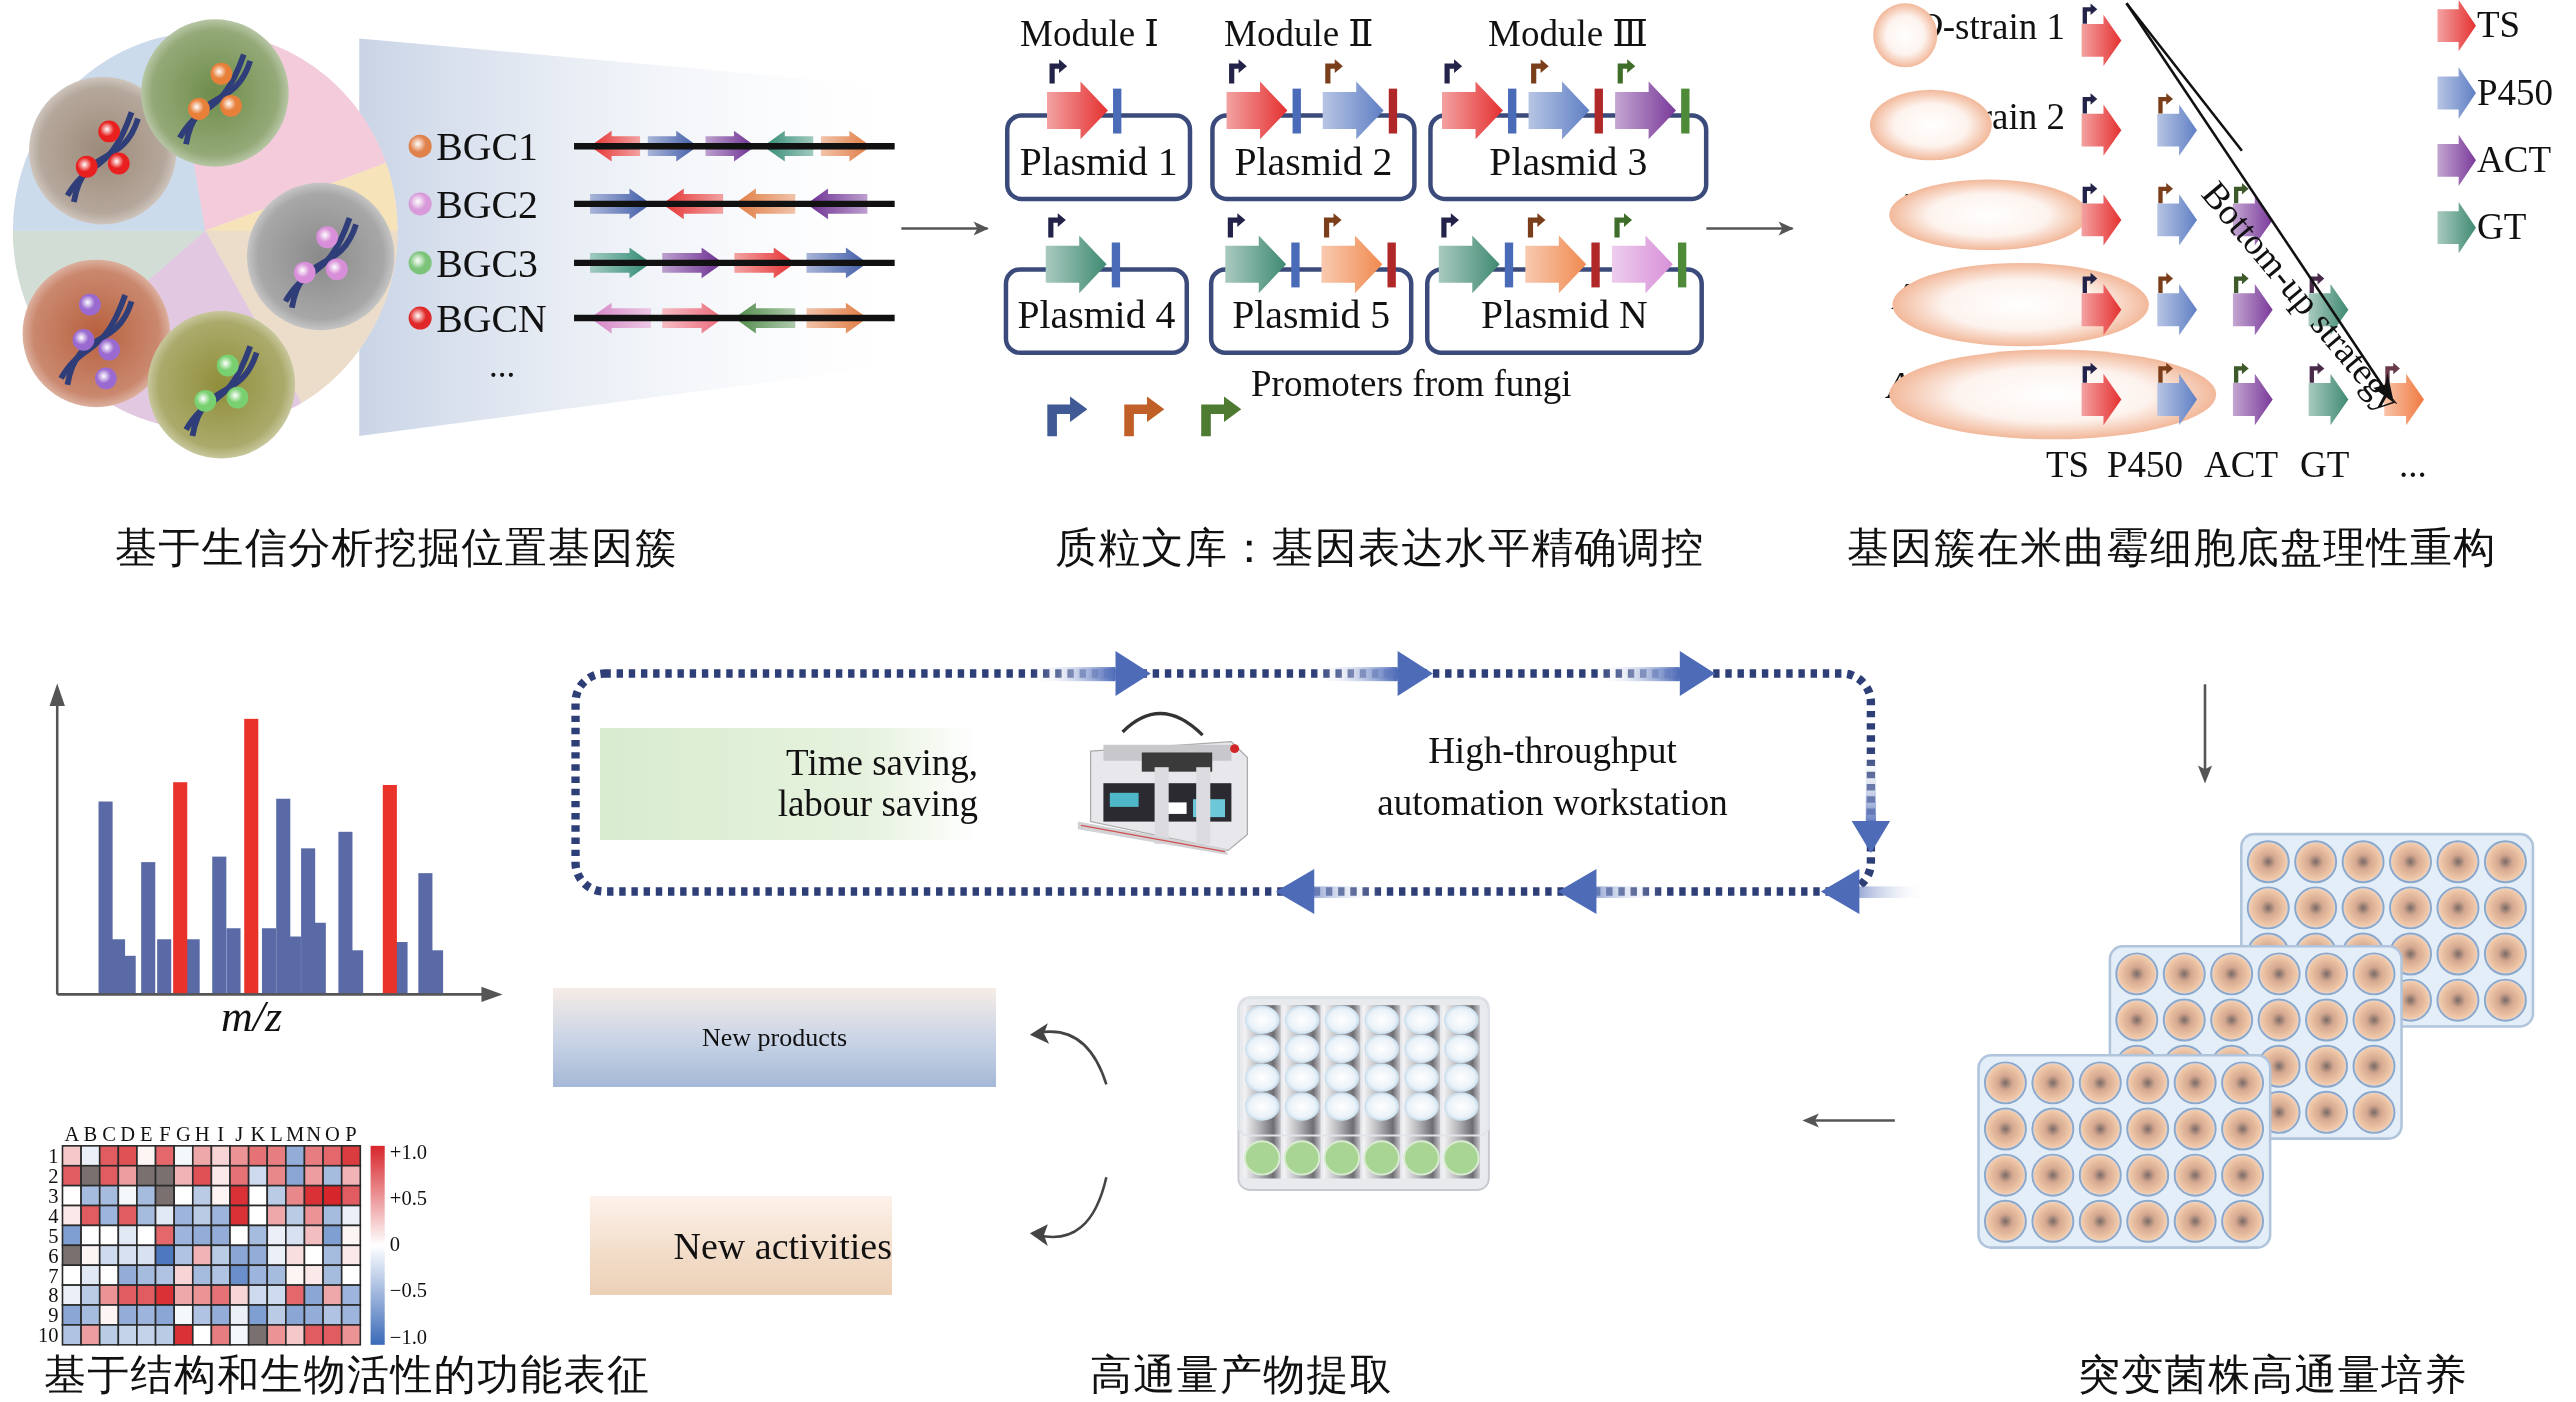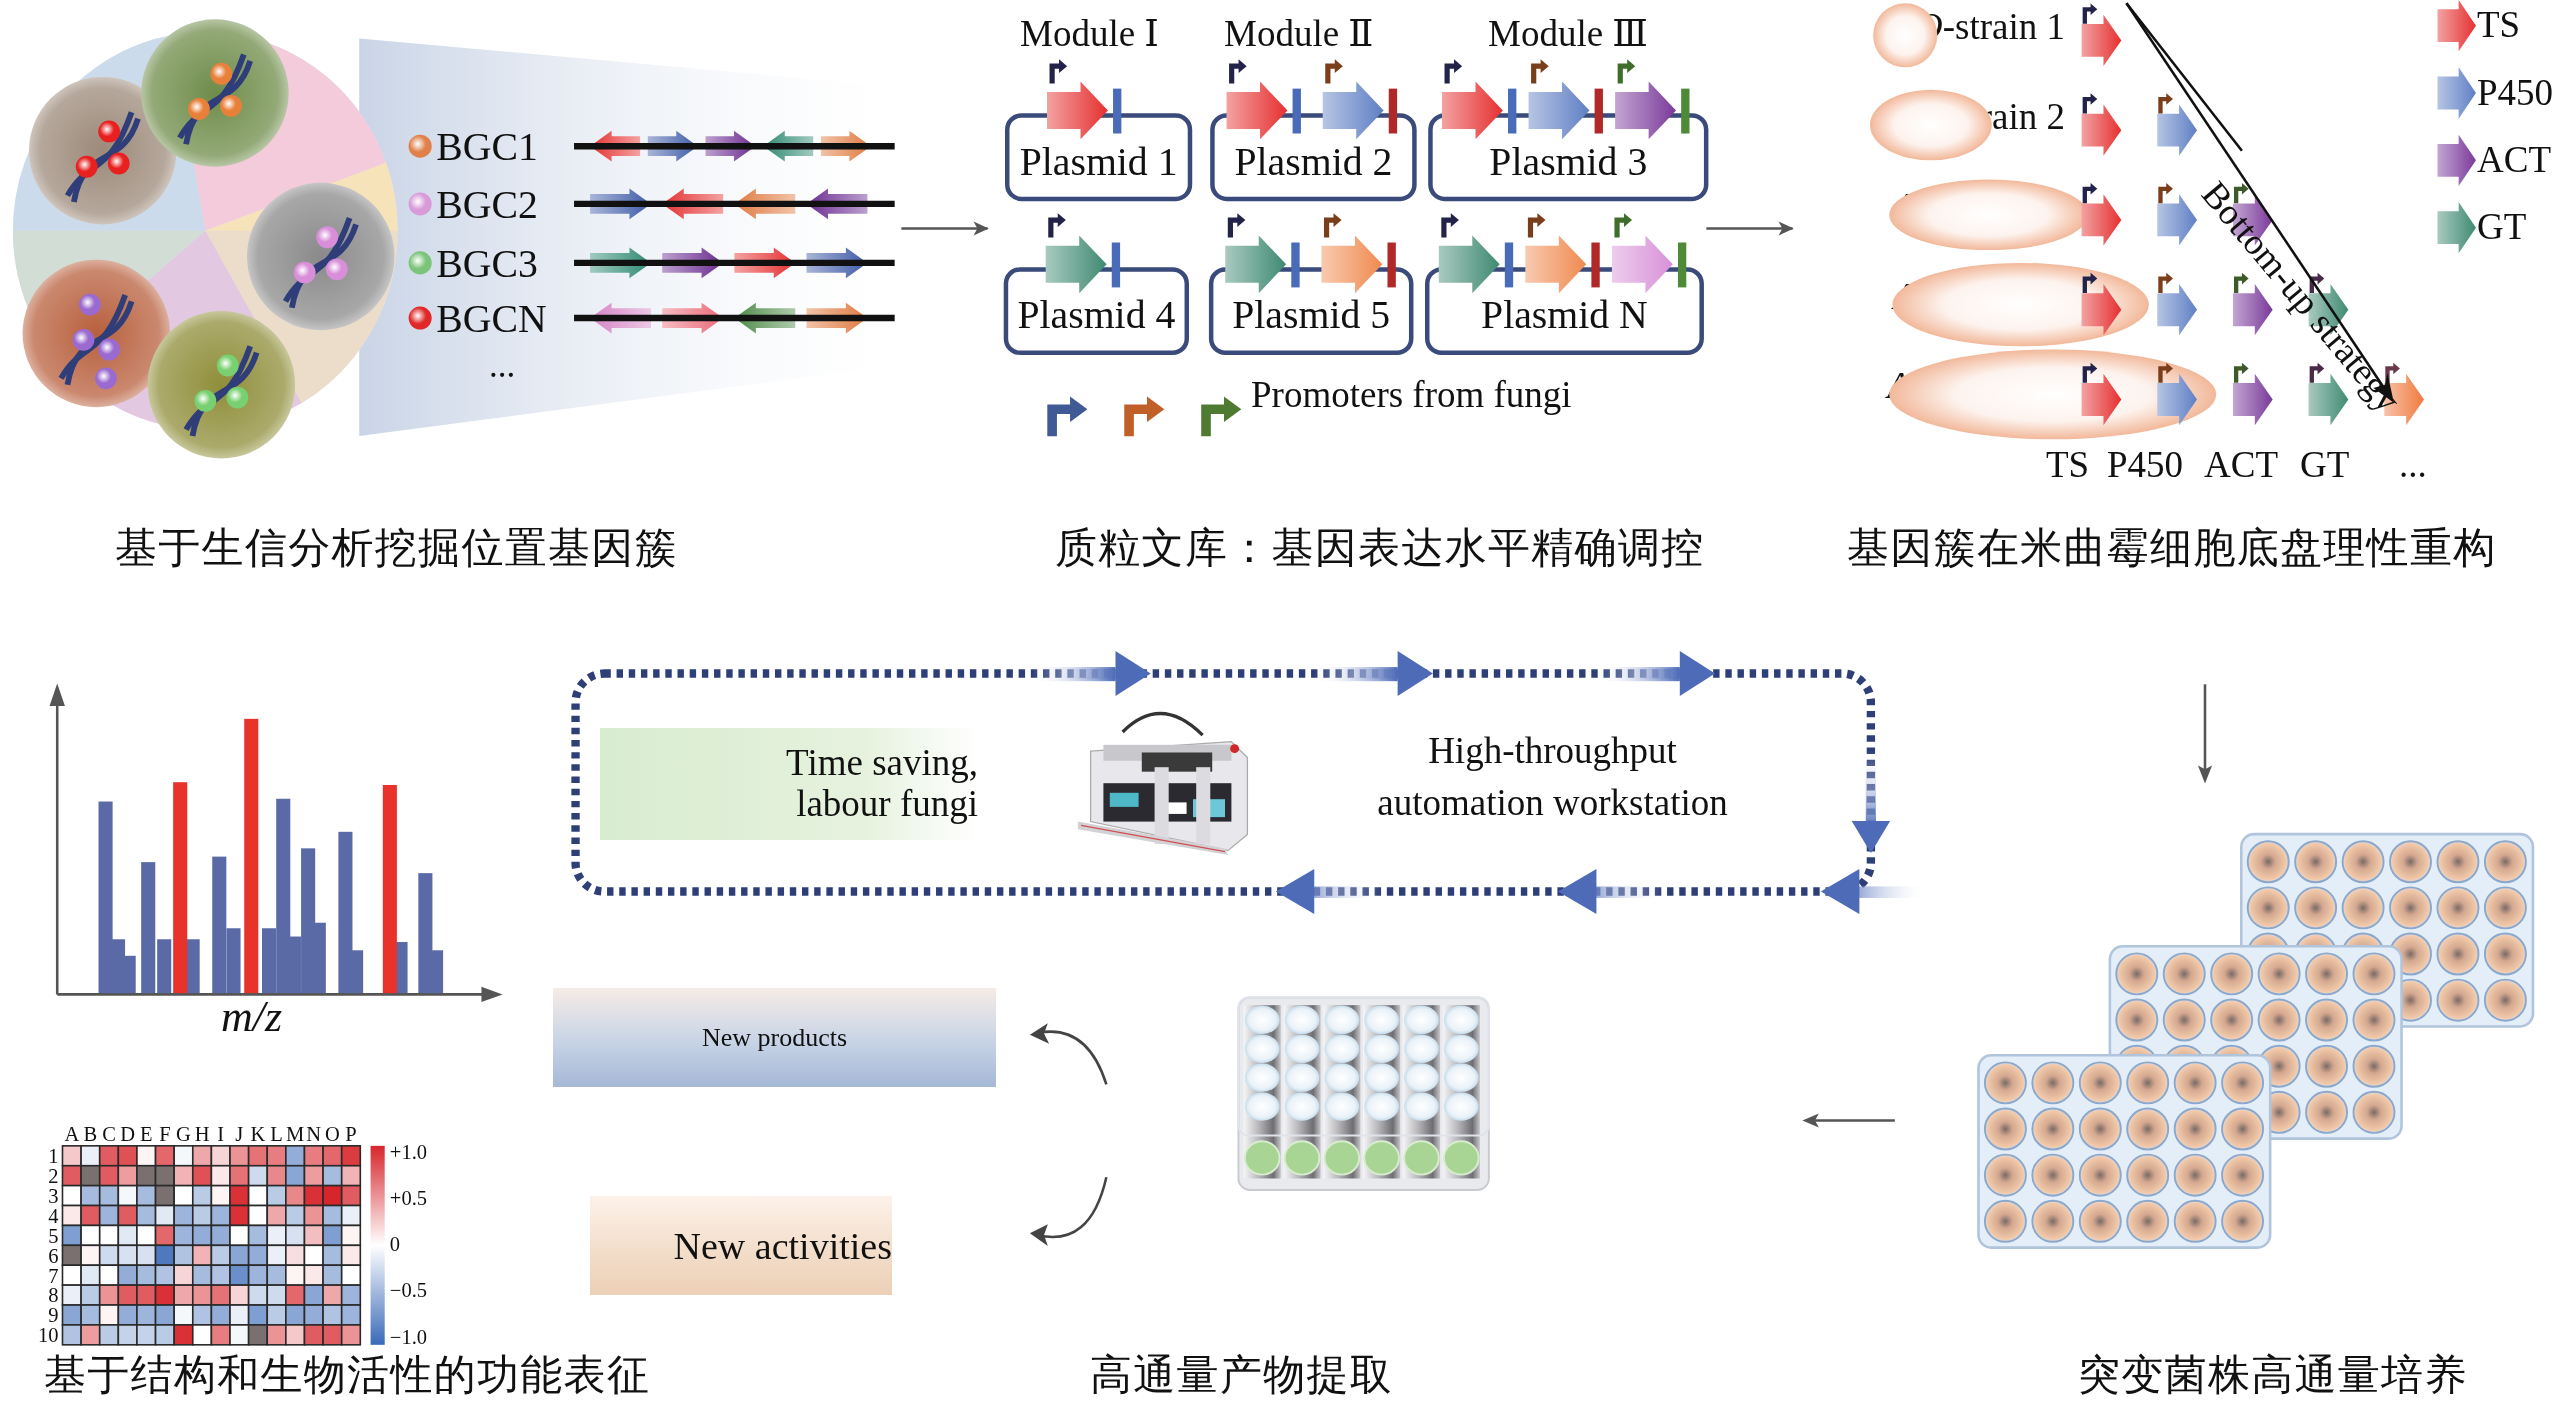--- a/index.html
+++ b/index.html
@@ -470,21 +470,21 @@
       </g>
       <g>
         <path d="M220,680 L220,638 L250,638" fill="none" stroke="#c06028" stroke-width="15"></path>
         <polygon points="248,618 275,638 248,658" fill="#c06028"></polygon>
       </g>
       <g>
         <path d="M340,680 L340,638 L370,638" fill="none" stroke="#4e7a32" stroke-width="15"></path>
         <polygon points="368,618 395,638 368,658" fill="#4e7a32"></polygon>
       </g>
     </svg>
-  <div class="abs txt lbl56" style="left:263px;top:373px;">Promoters from fungi</div>
+  <div class="abs txt lbl56" style="left:263px;top:362px;">Promoters from fungi</div>
 </div>
 <div class="abs txt caption" style="left:1055px;top:520px;">质粒文库：基因表达水平精确调控</div>
 
 <svg width="103" height="19" style="left:1703px;top:219px;" viewBox="0 0 160 30">
   <line x1="4" y1="15" x2="140" y2="15" stroke="#555" stroke-width="4"></line>
   <polygon points="142,15 118,4 124,15 118,26" fill="#555"></polygon>
 </svg>
 
 <div class="abs" style="left:1777px;top:0;width:799px;height:577px;">
   <div id="strain-labels">
@@ -886,21 +886,21 @@
     <polygon points="2008,260 2068,260 2038,310" fill="#4e6bb8"></polygon>
     <rect x="1135" y="362" width="140" height="18" fill="url(#arL)"></rect>
     <polygon points="1170,335 1110,370 1170,405" fill="#4e6bb8"></polygon>
     <rect x="1575" y="362" width="140" height="18" fill="url(#arL)"></rect>
     <polygon points="1610,335 1550,370 1610,405" fill="#4e6bb8"></polygon>
     <rect x="1985" y="362" width="140" height="18" fill="url(#arL)"></rect>
     <polygon points="2020,335 1960,370 2020,405" fill="#4e6bb8"></polygon>
   </svg>
 <div class="abs" style="left:600px;top:728px;width:378px;height:112px;background:linear-gradient(90deg,#d8ecd0 0%,#e6f2de 70%,#ffffff 100%);display:flex;flex-direction:column;align-items:flex-end;justify-content:center;">
   <span class="txt" style="font-size:37px;line-height:1.1;">Time saving,</span>
-  <span class="txt" style="font-size:37px;line-height:1.1;">labour fungi</span>
+  <span class="txt" style="font-size:37px;line-height:1.1;">labour saving</span>
 </div>
 <div class="abs" style="left:1065px;top:706px;width:192px;height:148px;">
   <svg width="192" height="148" style="left:0;top:0;" viewBox="0 0 300 230">
     <path d="M90,40 Q150,-20 215,45" fill="none" stroke="#333" stroke-width="5"></path>
     <polygon points="40,70 260,55 285,80 285,200 255,225 40,180" fill="#e8e8ec" stroke="#aaa" stroke-width="2"></polygon>
     <rect x="60" y="60" width="200" height="25" fill="#c8c8cc"></rect>
     <rect x="120" y="72" width="110" height="30" fill="#3a3a3a"></rect>
     <rect x="60" y="120" width="200" height="60" fill="#2a2a30"></rect>
     <rect x="70" y="135" width="45" height="22" fill="#4fb8c8"></rect>
     <rect x="150" y="150" width="40" height="18" fill="#ffffff"></rect>

